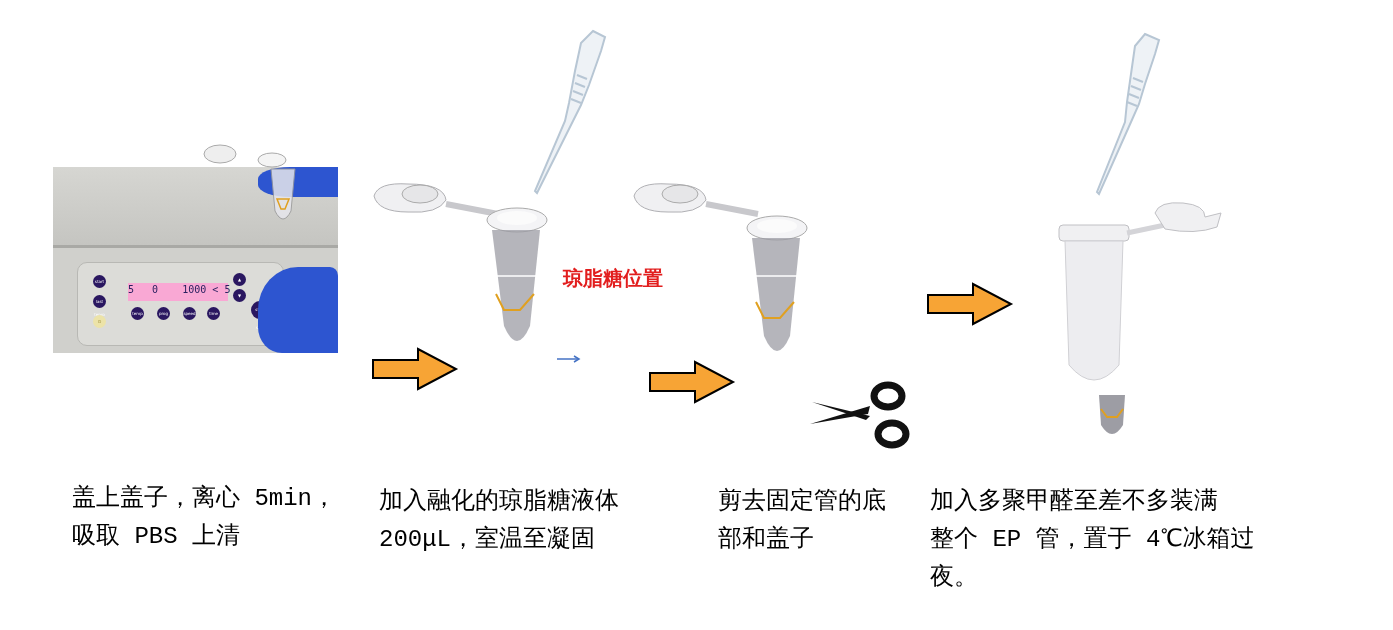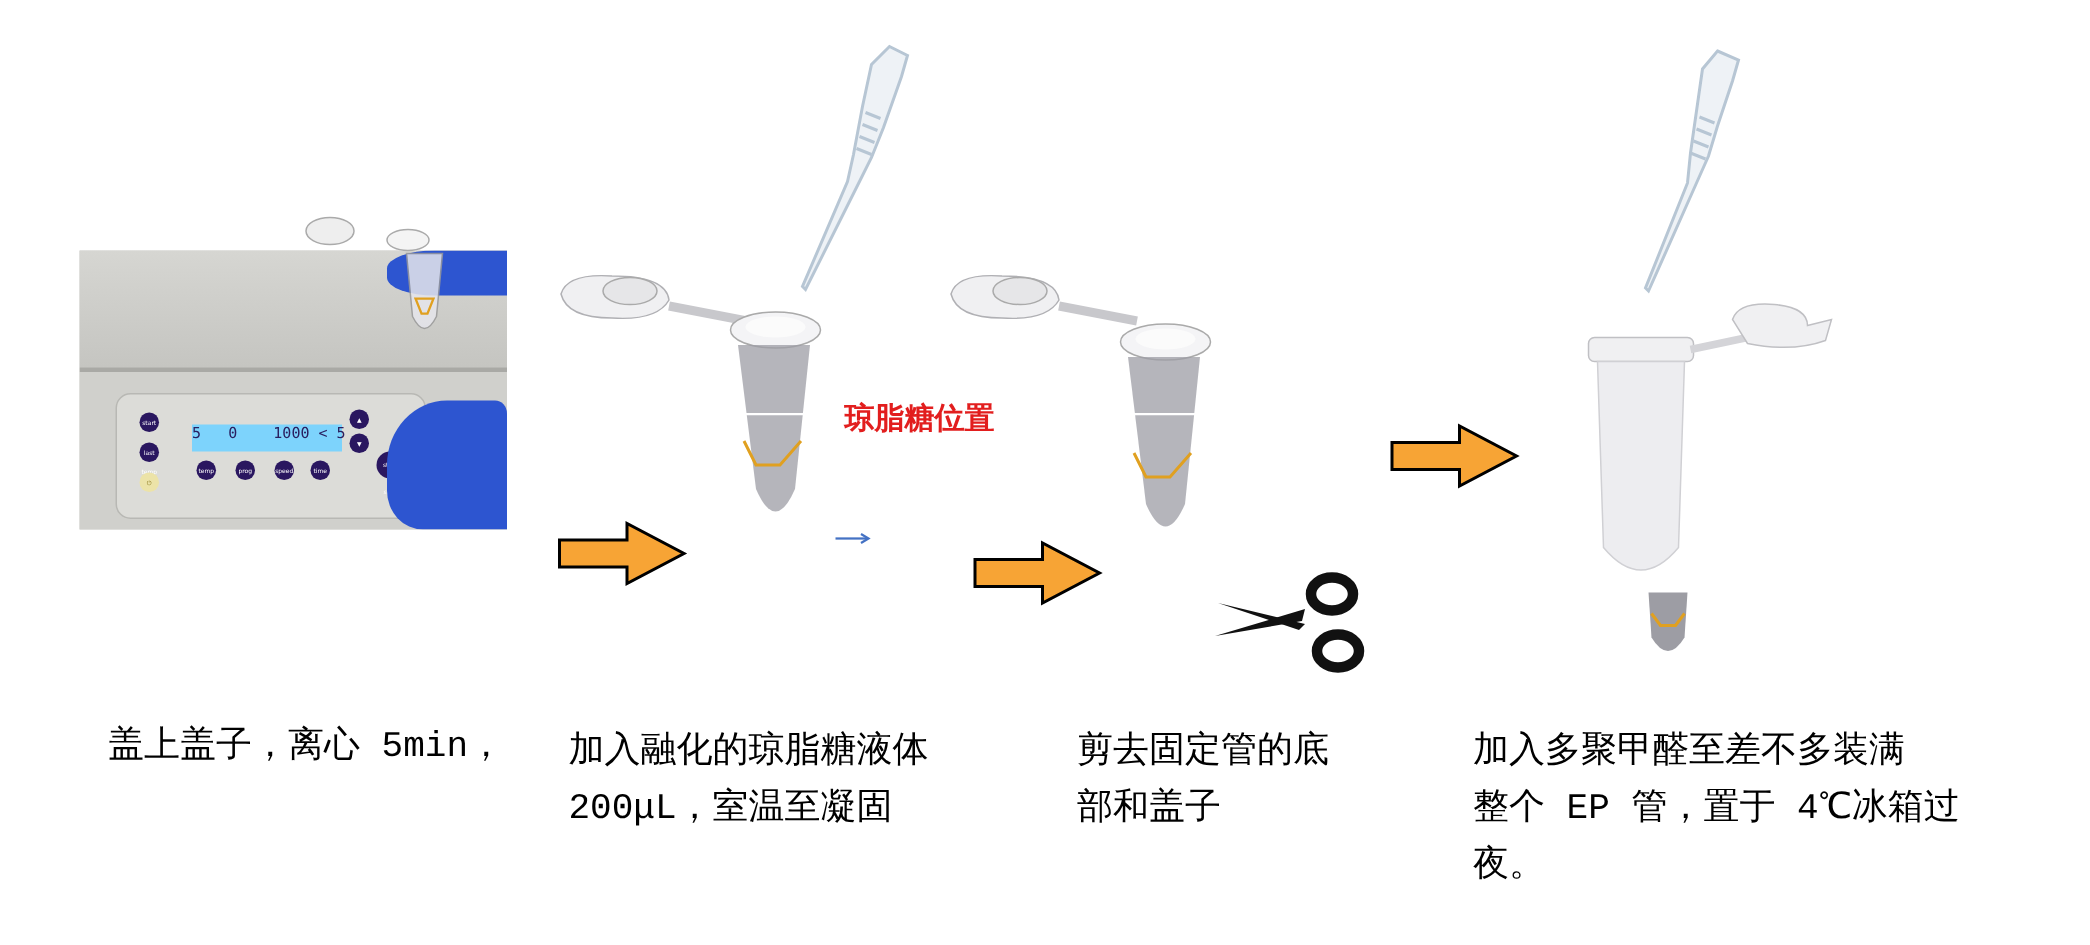--- a/index.html
+++ b/index.html
@@ -6,21 +6,21 @@
   body { width:1393px; height:630px; position:relative; overflow:hidden;
          font-family: "DejaVu Sans", "Liberation Sans", sans-serif; color:#000; }
   .abs { position:absolute; }
   
   .photo { left:53px; top:167px; width:285px; height:186px; background:#c9c9c5; overflow:hidden; }
   .lid { position:absolute; left:0; top:0; width:285px; height:78px;
          background:linear-gradient(#d6d6d2,#c5c5c1); border-bottom:3px solid #a9a9a5; }
   .front { position:absolute; left:0; top:81px; width:285px; height:105px; background:#d0d0cc; }
   .panel { position:absolute; left:24px; top:95px; width:205px; height:82px; background:#dcdcd8;
            border:1px solid #b8b8b4; border-radius:10px; }
-  .lcd { position:absolute; left:75px; top:116px; width:100px; height:18px; background:#7dd3fc;
+  .lcd { position:absolute; left:75px; top:116px; width:100px; height:18px; background:#f9a8d4;
          font-family:"DejaVu Sans Mono", monospace; font-size:10px; color:#2a2060; line-height:14px; white-space:pre; }
   .kbtn { position:absolute; width:13px; height:13px; border-radius:50%; background:#2a1760;
           color:#fff; font-size:4px; text-align:center; line-height:13px; }
   .glove { position:absolute; background:#2d55d0; border-radius:40% 10% 10% 40%; }
   .caption { position:absolute; font-size:24px; line-height:38px; font-family:Liberation Mono, monospace; }
   .agarose-label { position:absolute; left:563px; top:265px; font-size:20px; font-weight:bold; color:#e21e1e; }
 </style>
 </head>
 <body>
 
@@ -109,26 +109,27 @@
 </svg>
 <svg class="abs" style="left:647px;top:358px" width="92" height="50">
   <path d="M3 15 L48 15 L48 4 L86 24 L48 44 L48 33 L3 33 Z" fill="#f7a435" stroke="#000" stroke-width="2"></path>
 </svg>
 <svg class="abs" style="left:925px;top:280px" width="92" height="50">
   <path d="M3 15 L48 15 L48 4 L86 24 L48 44 L48 33 L3 33 Z" fill="#f7a435" stroke="#000" stroke-width="2"></path>
 </svg>
 
 <div class="caption" style="left:72px;top:480px">
   <div>盖上盖子，离心 5min，</div>
+  <div>吸取 PBS 上清</div>
 </div>
 <div class="caption" style="left:379px;top:483px">
   <div>加入融化的琼脂糖液体</div>
   <div>200μL，室温至凝固</div>
 </div>
 <div class="caption" style="left:718px;top:483px">
   <div>剪去固定管的底</div>
   <div>部和盖子</div>
 </div>
-<div class="caption" style="left:982px;top:483px">
+<div class="caption" style="left:930px;top:483px">
   <div>加入多聚甲醛至差不多装满</div>
   <div>整个 EP 管，置于 4℃冰箱过</div>
   <div>夜。</div>
 </div>
 
 </body></html>

